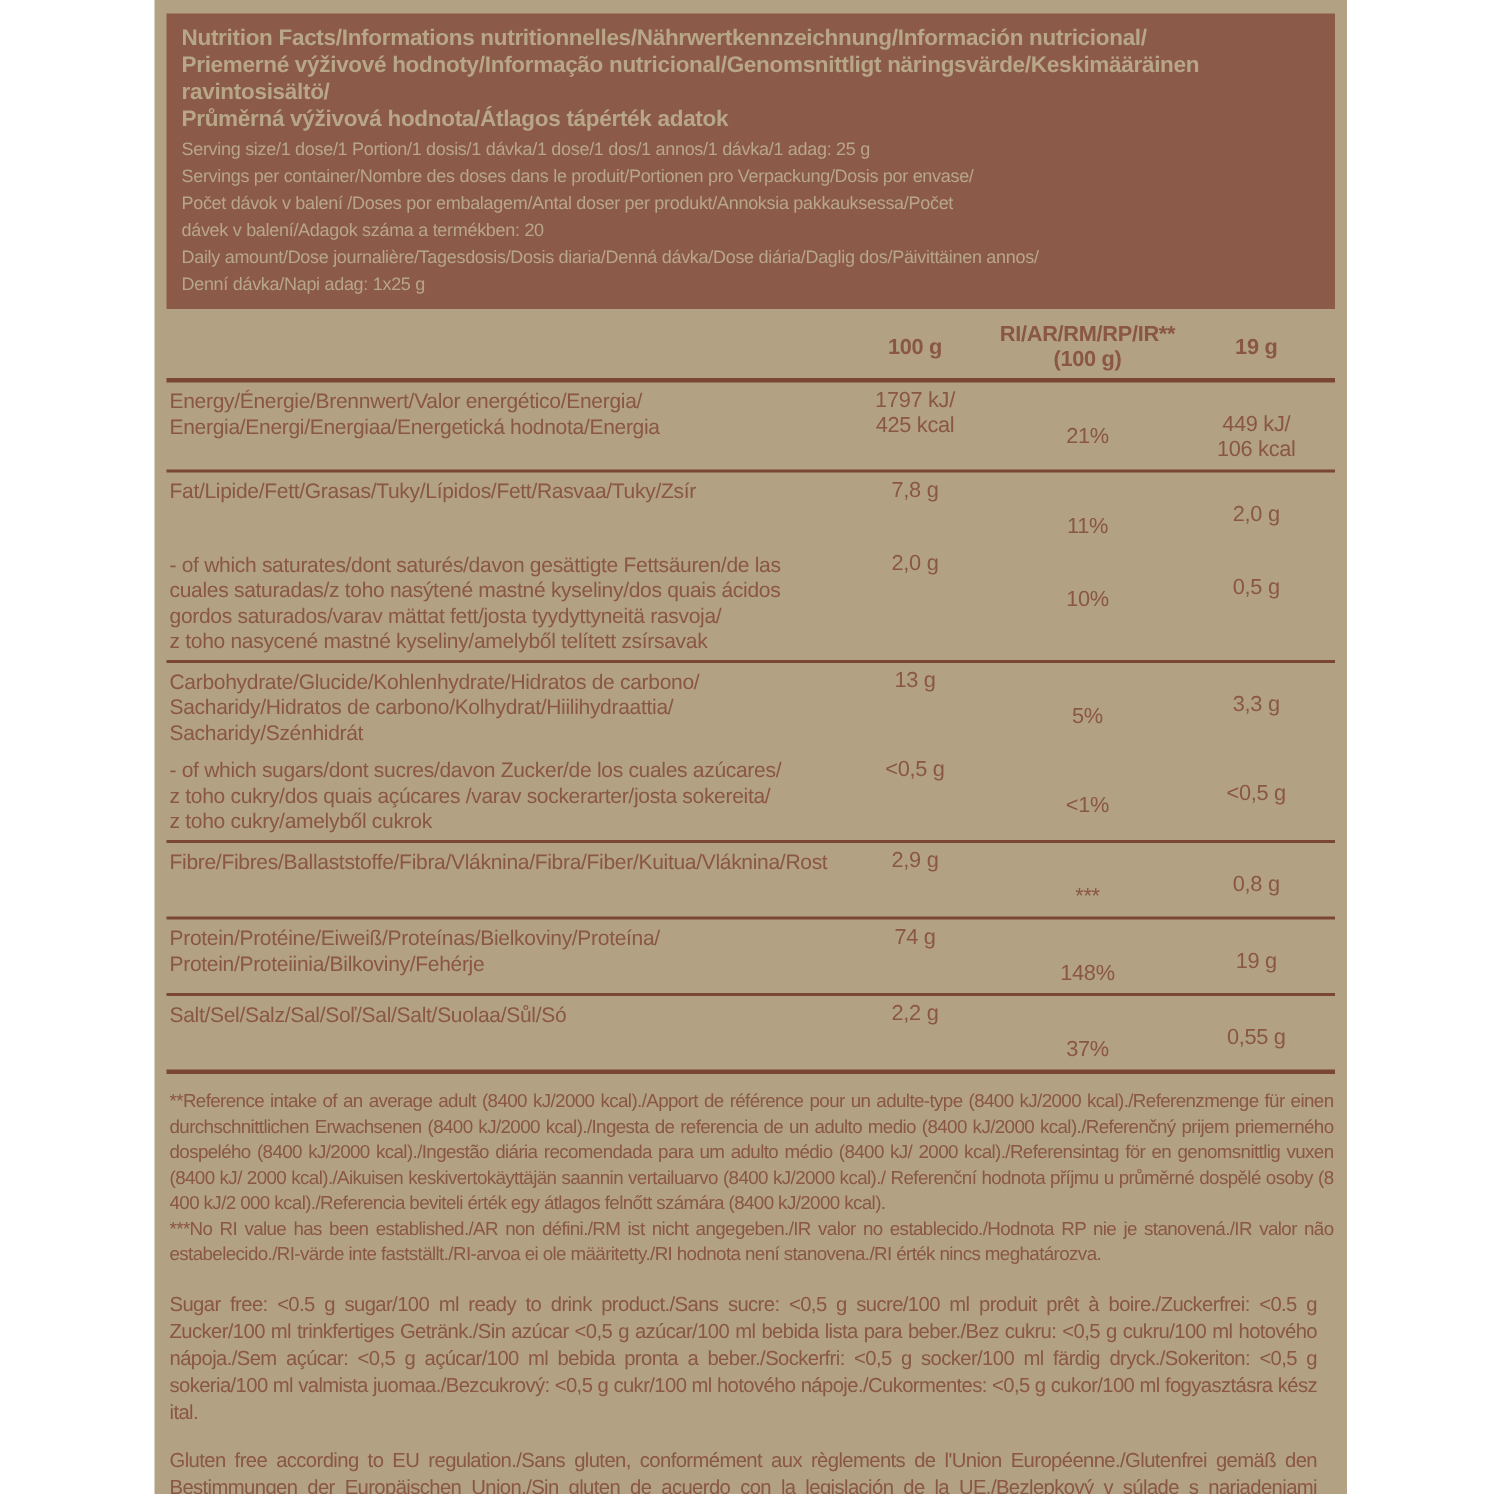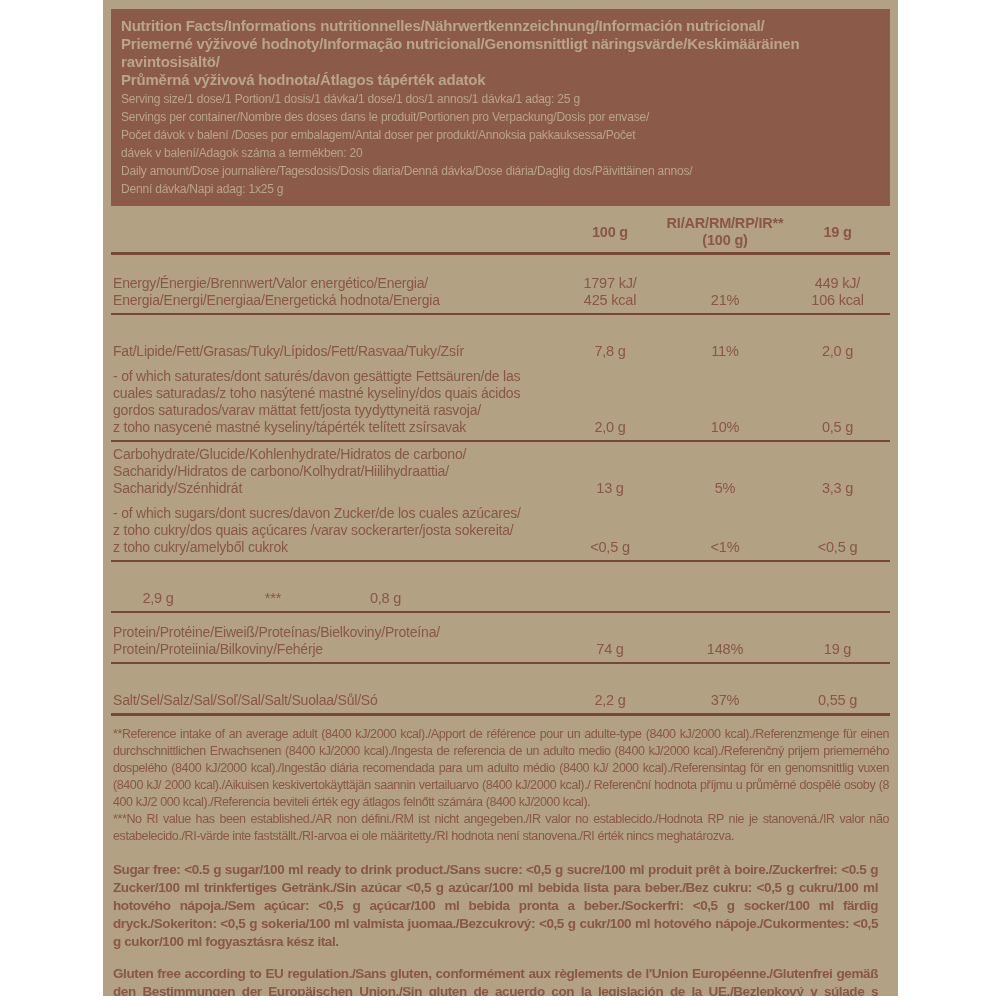--- a/index.html
+++ b/index.html
@@ -25,28 +25,28 @@
   .header-title{font-weight:bold;font-size:15px;line-height:18px;white-space:pre-line;}
   .header-details{font-size:12px;line-height:18px;white-space:pre-line;margin-top:1px;}
   .col-headers{display:flex;align-items:center;margin-top:6px;min-height:40px;font-weight:bold;font-size:14.5px;}
   .col-spacer{width:452px;}
   .col{text-align:center;white-space:pre-line;line-height:17px;}
   .col-100{width:110px;}
   .col-ri{width:120px;}
   .col-25{width:105px;}
   .rule{height:2px;background:var(--rule);margin:0 8px;}
   .rule.thick{height:3px;}
-  .row{display:flex;align-items:flex-end;padding:4px 0;}
+  .row{display:flex;align-items:flex-start;padding:4px 0;}
   .cell{font-size:14px;line-height:17px;}
   .cell.name{width:452px;padding-left:10px;white-space:pre-line;}
   .cell.v100{width:110px;text-align:center;white-space:pre-line;font-size:14.5px;}
   .cell.ri{width:120px;text-align:center;font-size:14.5px;margin-top:24px;}
   .cell.v25{width:105px;text-align:center;white-space:pre-line;font-size:14.5px;margin-top:16px;}
   .footnotes{margin:10px 9px 0 10px;font-size:12.5px;line-height:17px;text-align:justify;letter-spacing:-0.4px;}
-  .para{margin:16px 20px 0 10px;font-size:13.5px;line-height:18px;text-align:justify;letter-spacing:-0.4px;font-weight:bold;}
+  .para{margin:16px 20px 0 10px;font-size:13.5px;line-height:18px;text-align:justify;letter-spacing:-0.4px;}
   .para.gluten{margin-top:14px;}
 </style>
 </head>
 <body>
 
 <div class="label">
 
   <div class="header-box">
     <div class="header-title">Nutrition Facts/Informations nutritionnelles/Nährwertkennzeichnung/Información nutricional/
 Priemerné výživové hodnoty/Informação nutricional/Genomsnittligt näringsvärde/Keskimääräinen ravintosisältö/
@@ -85,21 +85,21 @@
     <div class="cell name">Fat/Lipide/Fett/Grasas/Tuky/Lípidos/Fett/Rasvaa/Tuky/Zsír</div>
     <div class="cell v100">7,8 g</div>
     <div class="cell ri">11%</div>
     <div class="cell v25">2,0 g</div>
   </div>
 
   <div class="row">
     <div class="cell name">- of which saturates/dont saturés/davon gesättigte Fettsäuren/de las
 cuales saturadas/z toho nasýtené mastné kyseliny/dos quais ácidos
 gordos saturados/varav mättat fett/josta tyydyttyneitä rasvoja/
-z toho nasycené mastné kyseliny/tápérték telített zsírsavak</div>
+z toho nasycené mastné kyseliny/amelyből telített zsírsavak</div>
     <div class="cell v100">2,0 g</div>
     <div class="cell ri">10%</div>
     <div class="cell v25">0,5 g</div>
   </div>
 
   <div class="rule"></div>
 
   <div class="row">
     <div class="cell name">Carbohydrate/Glucide/Kohlenhydrate/Hidratos de carbono/
 Sacharidy/Hidratos de carbono/Kolhydrat/Hiilihydraattia/
@@ -114,20 +114,21 @@
 z toho cukry/dos quais açúcares /varav sockerarter/josta sokereita/
 z toho cukry/amelyből cukrok</div>
     <div class="cell v100">&lt;0,5 g</div>
     <div class="cell ri">&lt;1%</div>
     <div class="cell v25">&lt;0,5 g</div>
   </div>
 
   <div class="rule"></div>
 
   <div class="row">
+    <div class="cell name">Fibre/Fibres/Ballaststoffe/Fibra/Vláknina/Fibra/Fiber/Kuitua/Vláknina/Rost</div>
     <div class="cell v100">2,9 g</div>
     <div class="cell ri">***</div>
     <div class="cell v25">0,8 g</div>
   </div>
 
   <div class="rule"></div>
 
   <div class="row">
     <div class="cell name">Protein/Protéine/Eiweiß/Proteínas/Bielkoviny/Proteína/
 Protein/Proteiinia/Bilkoviny/Fehérje</div>

